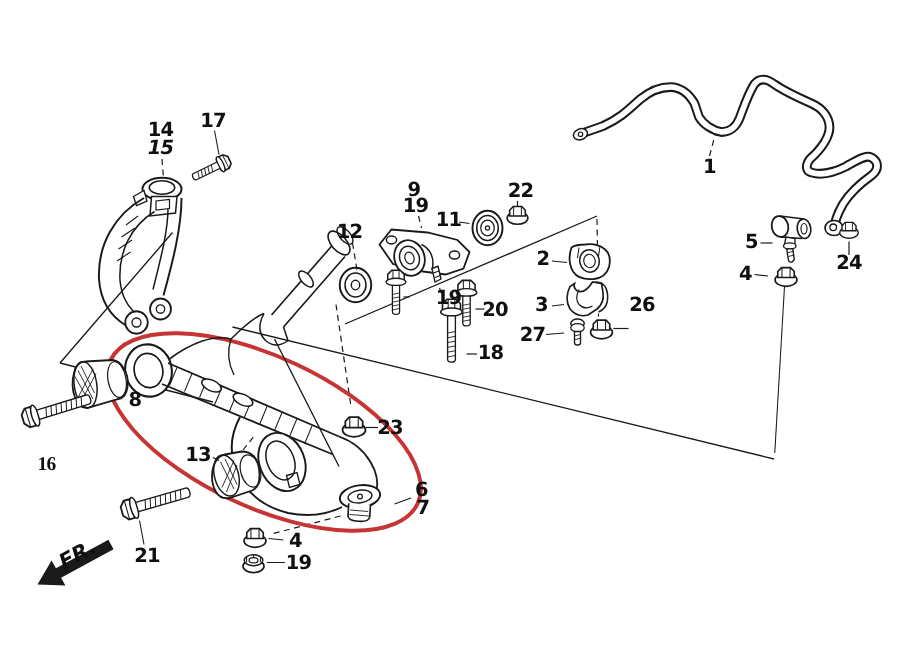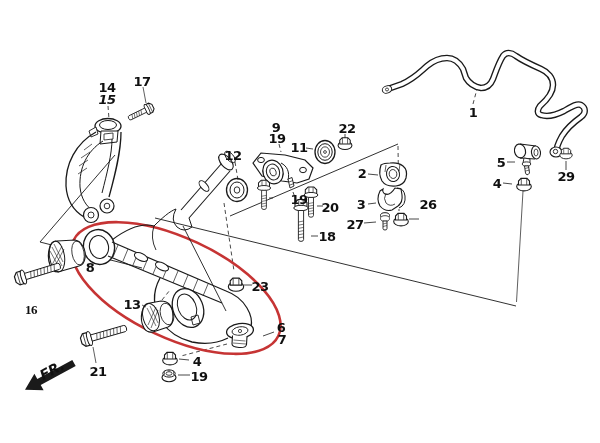--- a/index.html
+++ b/index.html
@@ -349,19 +349,19 @@
       <span class="callout" style="left: 107px; top: 87px;">14</span>
       <span class="callout" style="left: 107px; top: 99px; font-style: italic;">15</span>
       <span class="callout" style="left: 31px; top: 309px; font-family: Liberation Serif, serif;">16</span>
       <span class="callout" style="left: 142px; top: 81px;">17</span>
       <span class="callout" style="left: 327px; top: 236px;">18</span>
       <span class="callout" style="left: 279px; top: 199px; margin-left: 20px;">19</span>
       <span class="callout" style="left: 330px; top: 207px;">20</span>
       <span class="callout" style="left: 98px; top: 371px;">21</span>
       <span class="callout" style="left: 347px; top: 128px; text-align: center;">22</span>
       <span class="callout" style="left: 260px; top: 286px;">23</span>
-      <span class="callout" style="left: 566px; top: 176px;">29</span>
+      <span class="callout" style="left: 566px; top: 176px;">24</span>
       <span class="callout" style="left: 199px; top: 376px;">19</span>
       <span class="callout" style="left: 428px; top: 204px;">26</span>
       <span class="callout" style="left: 355px; top: 224px;">27</span>
     </div>
 <div class="fr" style="left:52px;top:370px;">FR.</div>
 </div>
 
 </body></html>

